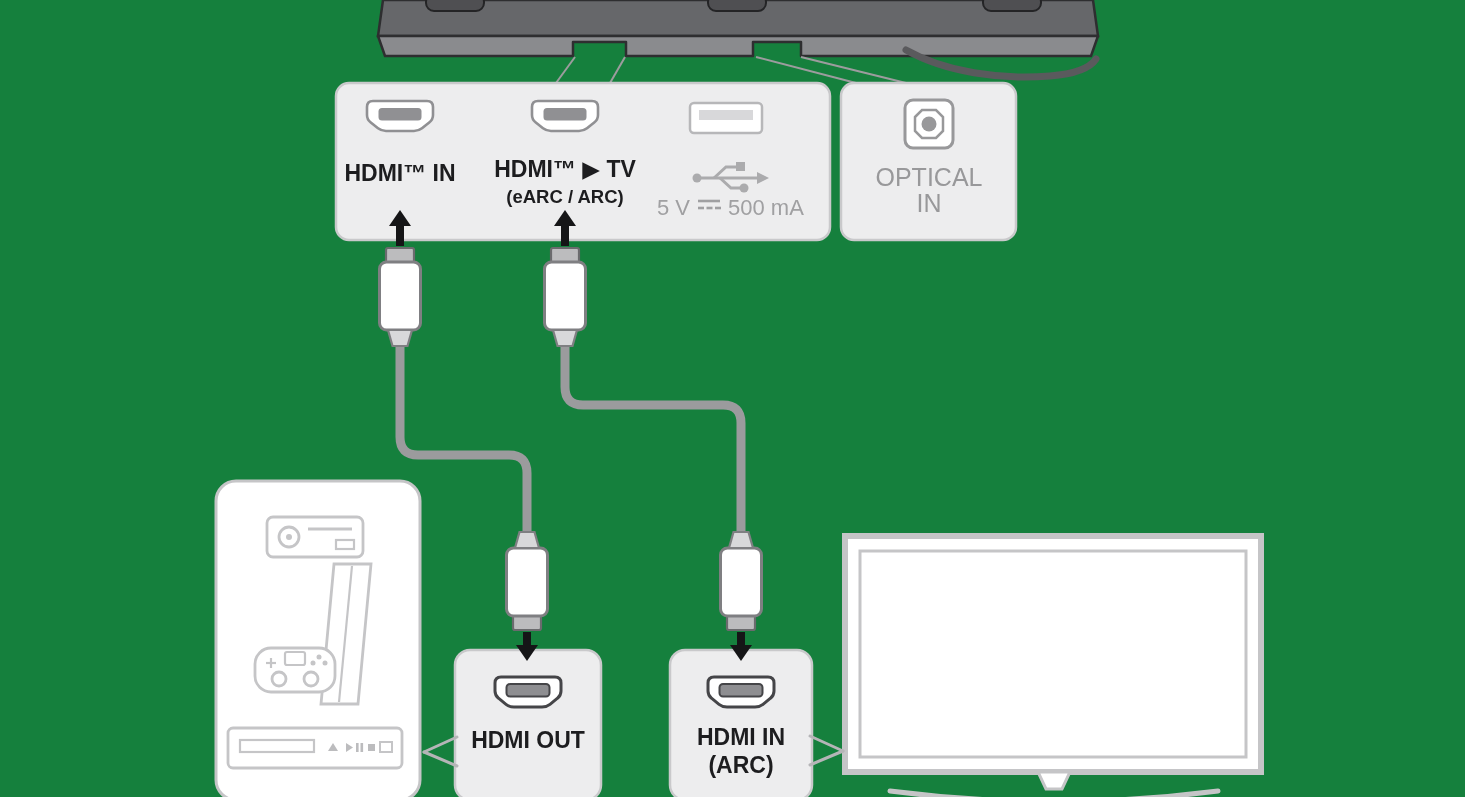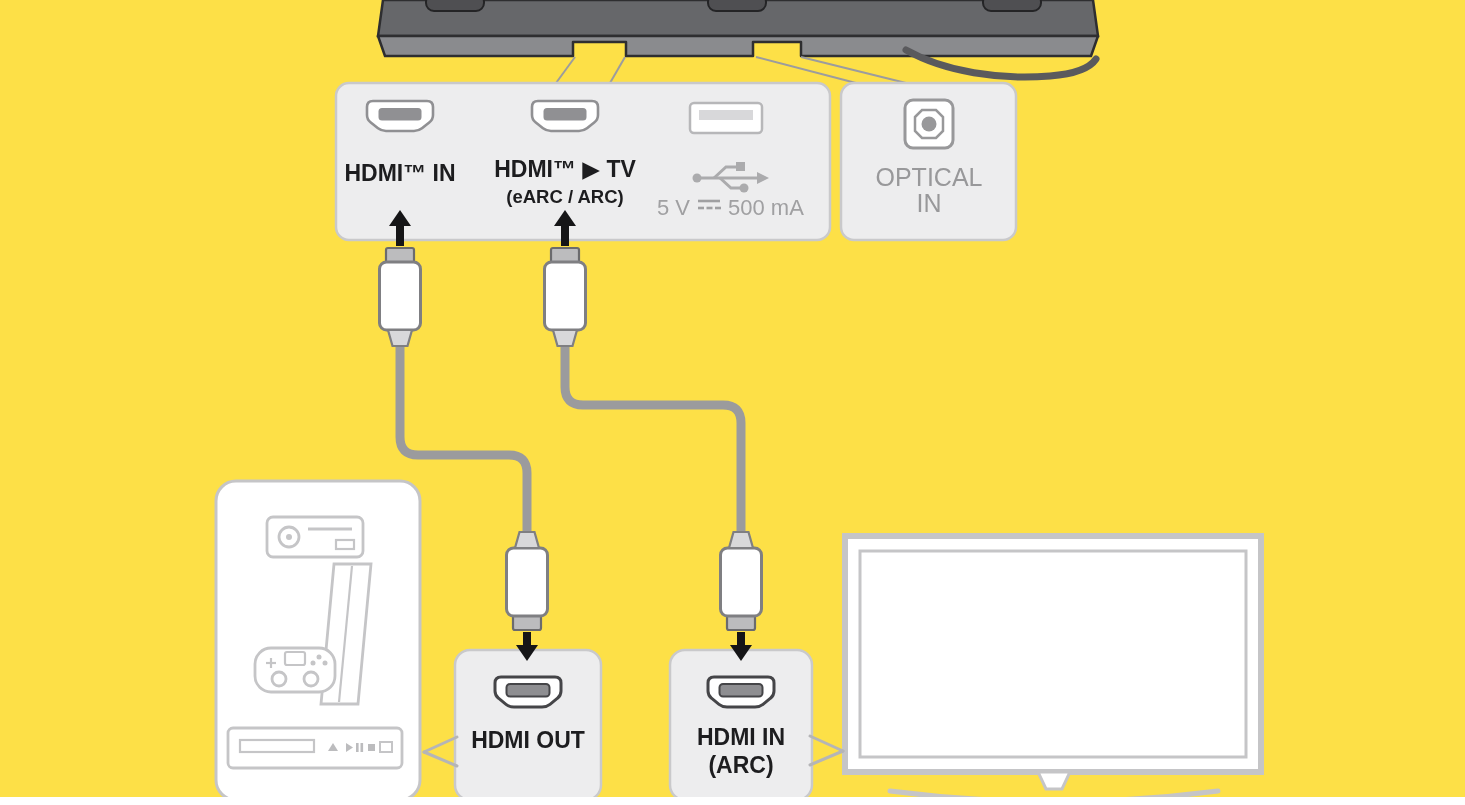--- a/index.html
+++ b/index.html
@@ -1,16 +1,16 @@
 <!DOCTYPE html>
 <html><head>
 <meta charset="utf-8">
 <style>
   html,body{margin:0;padding:0;background:#ffffff;}
-  .stage{position:relative;width:1465px;height:797px;background:#fde047;overflow:hidden;
+  .stage{position:relative;width:1465px;height:797px;background:#15803d;overflow:hidden;
          font-family:"Liberation Sans","DejaVu Sans",sans-serif;}
   svg text{font-family:"Liberation Sans","DejaVu Sans",sans-serif;}
   .lbl{font-weight:bold;fill:#1d1d1f;}
   .muted{fill:#a0a0a2;}
 </style>
 </head>
 <body>
 
 <div class="stage">
 <svg width="1465" height="805" viewBox="0 0 1465 805">

